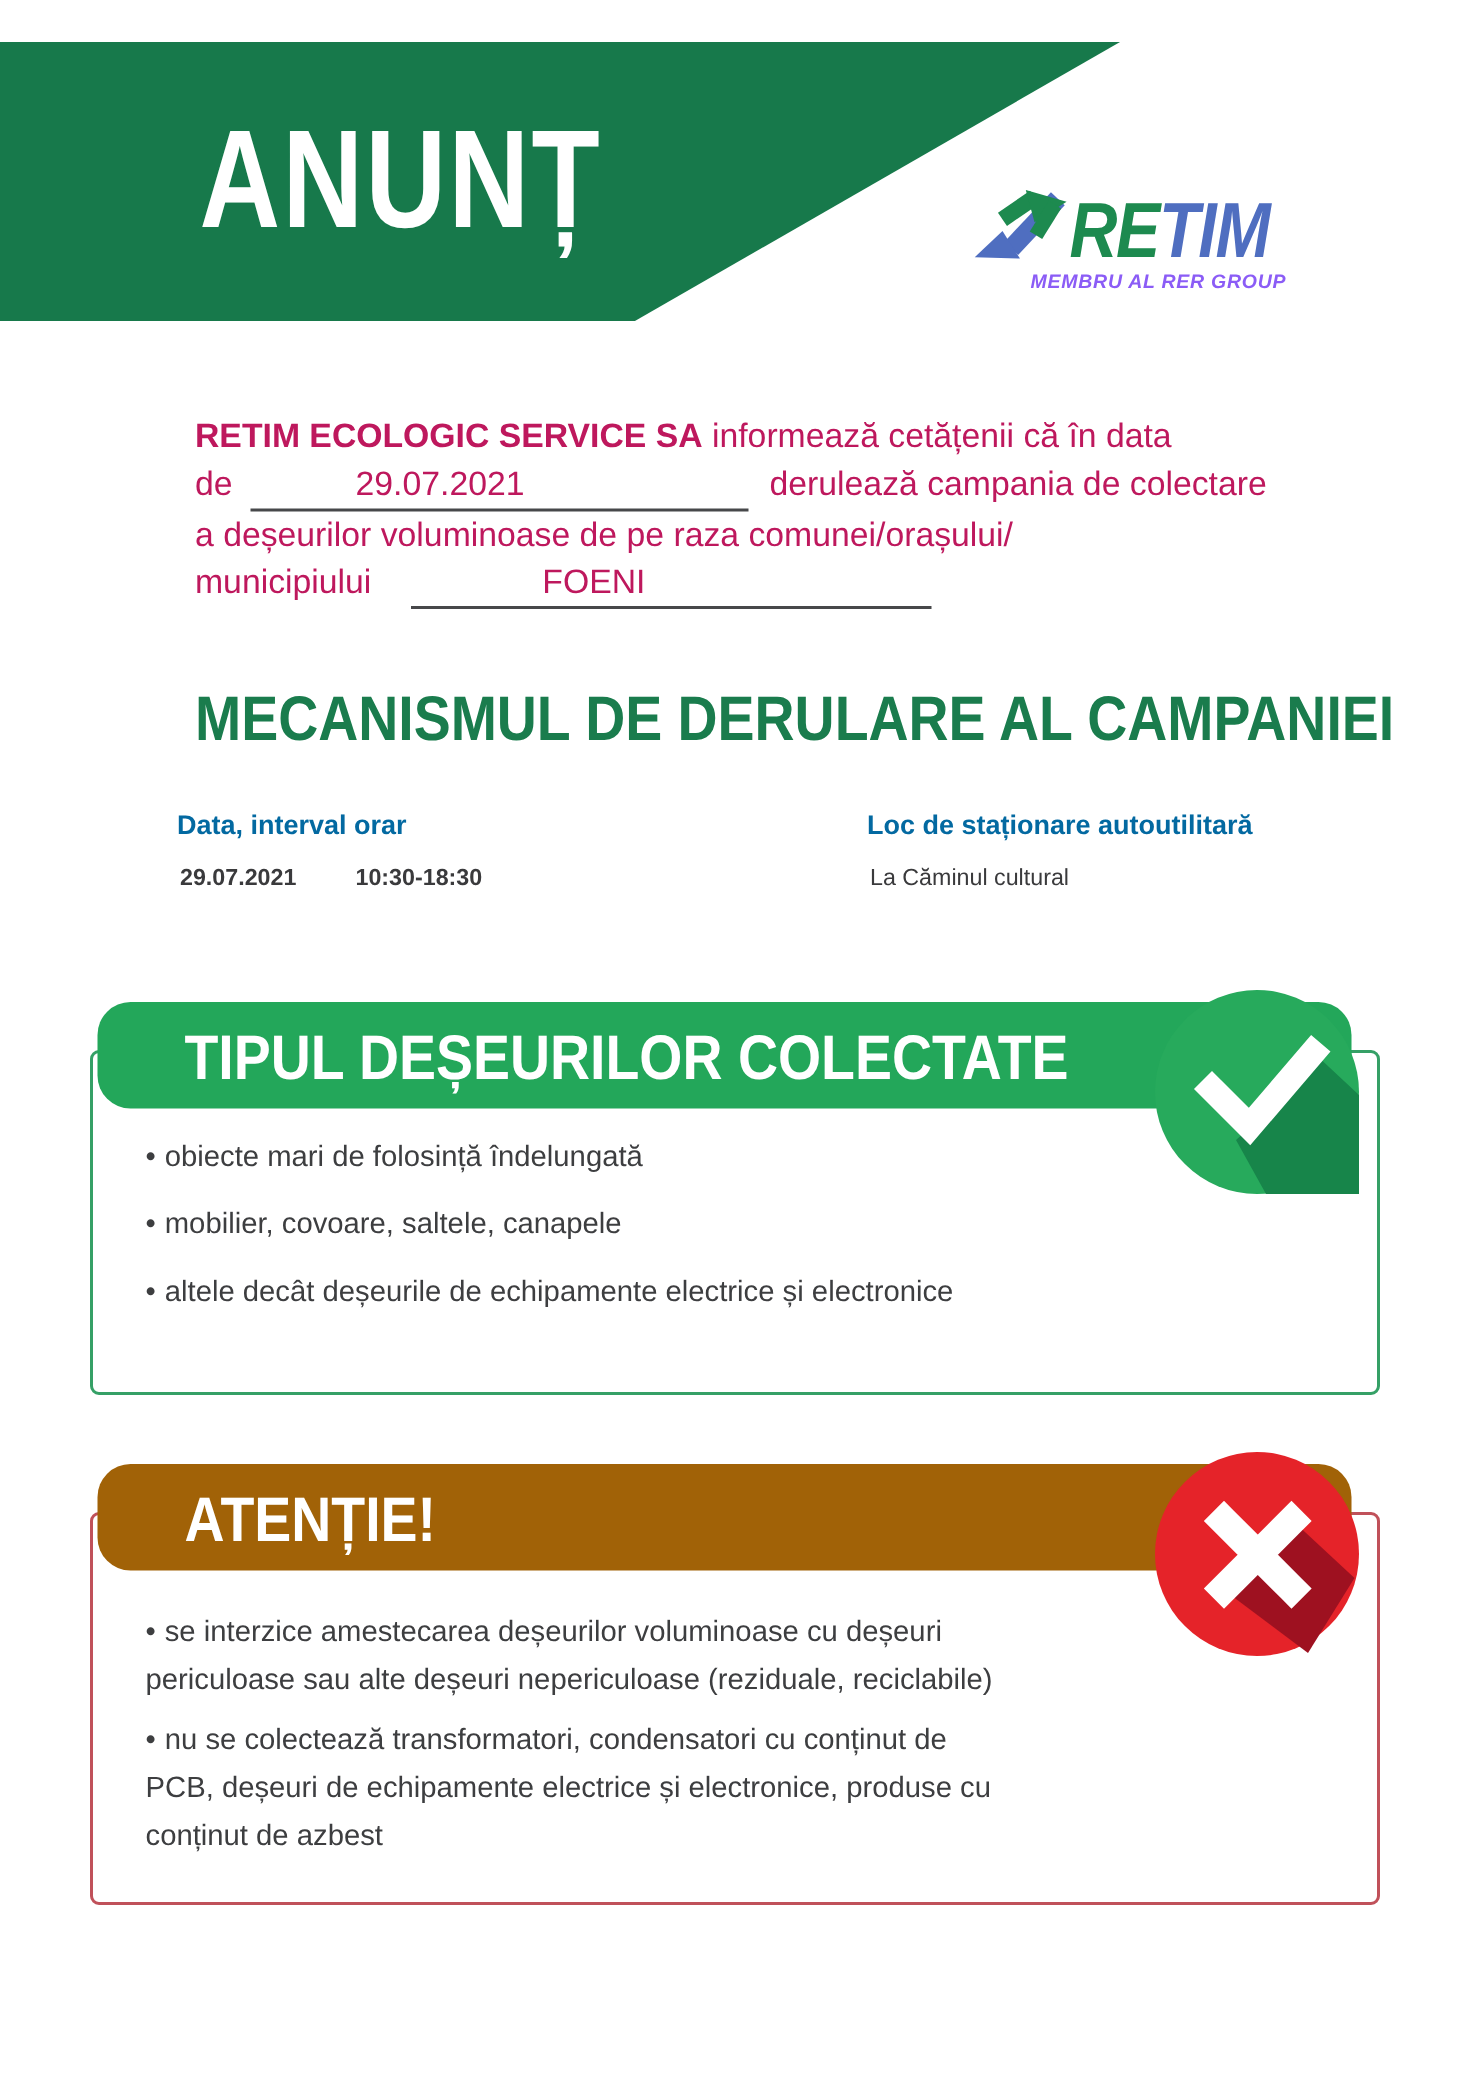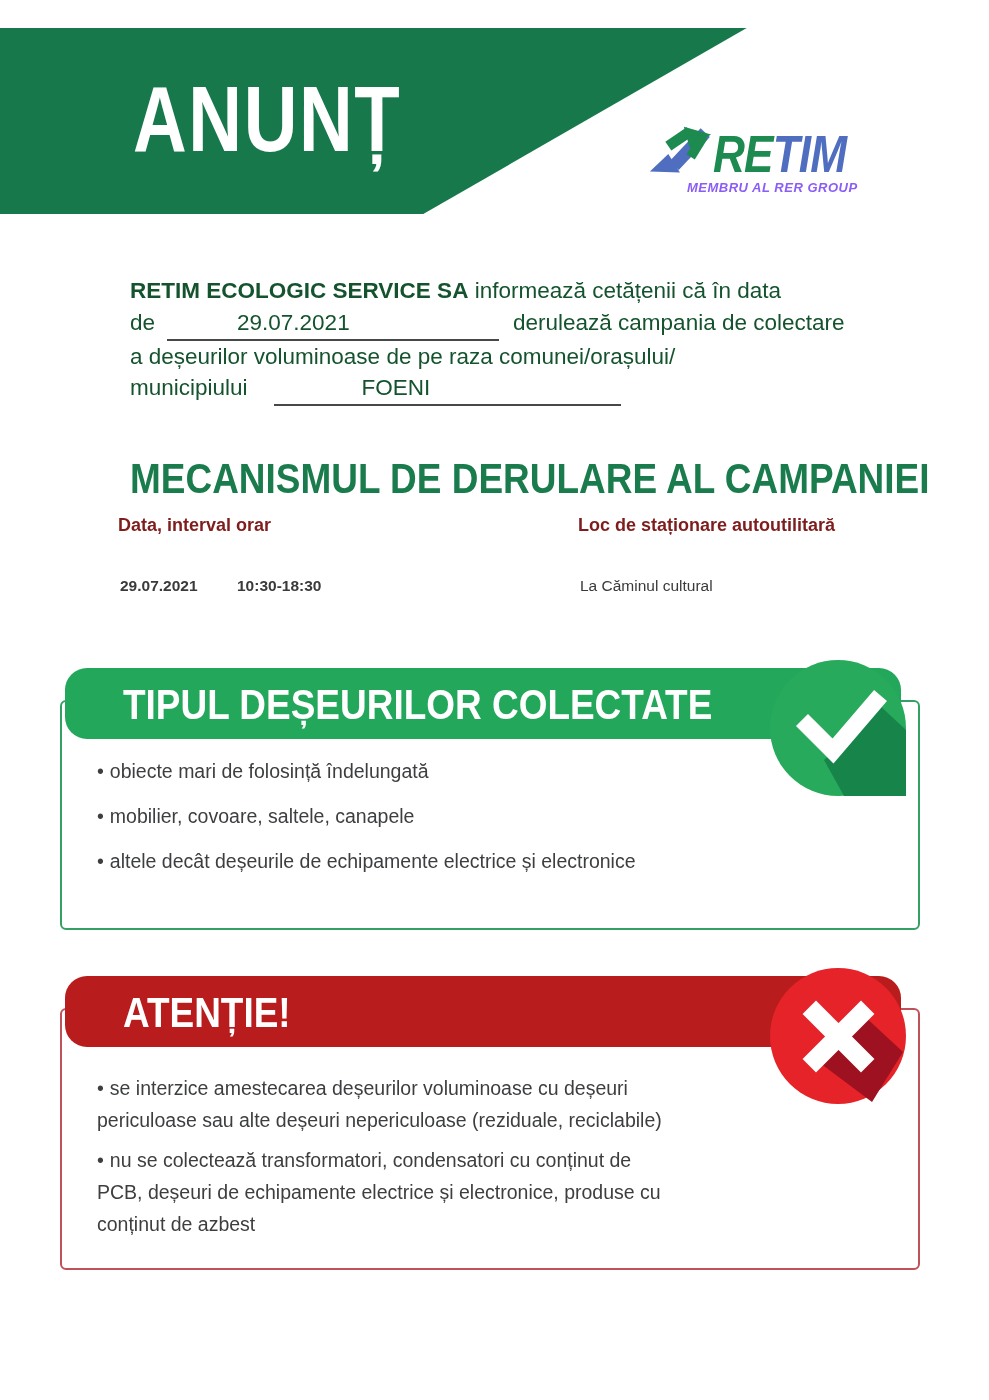--- a/index.html
+++ b/index.html
@@ -23,48 +23,48 @@
   .logo-text { font-size:52px; font-weight:700; font-style:italic; line-height:48px;
                transform:scaleX(0.85); transform-origin:left top; white-space:nowrap;
                letter-spacing:-1px; }
   .logo-re  { color:#1d8a4f; }
   .logo-tim { color:#4f6ec0; }
   .logo-sub { margin:2px 0 0 42px; color:#8b5cf6; font-size:13px; font-weight:700;
               font-style:italic; letter-spacing:0.5px; white-space:nowrap; }
 
   
   .intro { position:absolute; left:130px; top:247px; width:800px;
-           font-size:22.5px; line-height:31.8px; color:#14532d; }
+           font-size:22.5px; line-height:31.8px; color:#be185d; }
   .intro b { font-weight:700; }
   .fill-line { display:inline-block; border-bottom:2px solid #47484a;
                white-space:nowrap; }
   .fill-date { width:332px; padding-left:70px; margin-left:12px; margin-right:14px; }
   .fill-city { width:347px; padding-left:88px; margin-left:26px; }
 
   
   .mech-heading { position:absolute; left:130px; top:427px; color:#1a7c4d;
                   font-size:42px; font-weight:700; white-space:nowrap;
                   transform:scaleX(0.88); transform-origin:left top; }
 
   
-  .sched-h { position:absolute; top:487px; font-size:18px; font-weight:700; color:#7f1d1d; white-space:nowrap; }
+  .sched-h { position:absolute; top:512px; font-size:18px; font-weight:700; color:#0369a1; white-space:nowrap; }
   .sched-v { position:absolute; top:549px; font-size:15.5px; font-weight:700; color:#3a3a3c; white-space:nowrap; }
   .h1 { left:118px; } .h2 { left:578px; }
   .v-date { left:120px; } .v-hours { left:237px; }
   .v-loc  { left:580px; font-weight:400; font-size:15.5px; }
 
   
   .obox { position:absolute; left:60px; width:860px; border-radius:6px; background:#fff; }
   .obox-green { top:672px; height:230px; border:2px solid #35a066; }
   .obox-red   { top:980px; height:262px; border:2px solid #c0515a; }
 
   .hbar { position:absolute; left:65px; width:836px; height:71px; border-radius:22px;
           z-index:3; }
   .hbar-green { top:640px; background:#23a75a; }
-  .hbar-red   { top:948px; background:#b91c1c; }
+  .hbar-red   { top:948px; background:#a16207; }
   .hbar-title { position:absolute; left:58px; top:0; height:71px; line-height:73px;
                 color:#ffffff; font-size:42px; font-weight:700; white-space:nowrap;
                 transform:scaleX(0.88); transform-origin:left top; }
 
   .badge { position:absolute; left:770px; width:136px; height:136px; z-index:4; }
   .badge-green { top:632px; }
   .badge-red   { top:940px; }
   .badge svg { display:block; width:136px; height:136px; }
 
   .blist { position:absolute; left:97px; width:700px; color:#3d3e40; z-index:2; }

